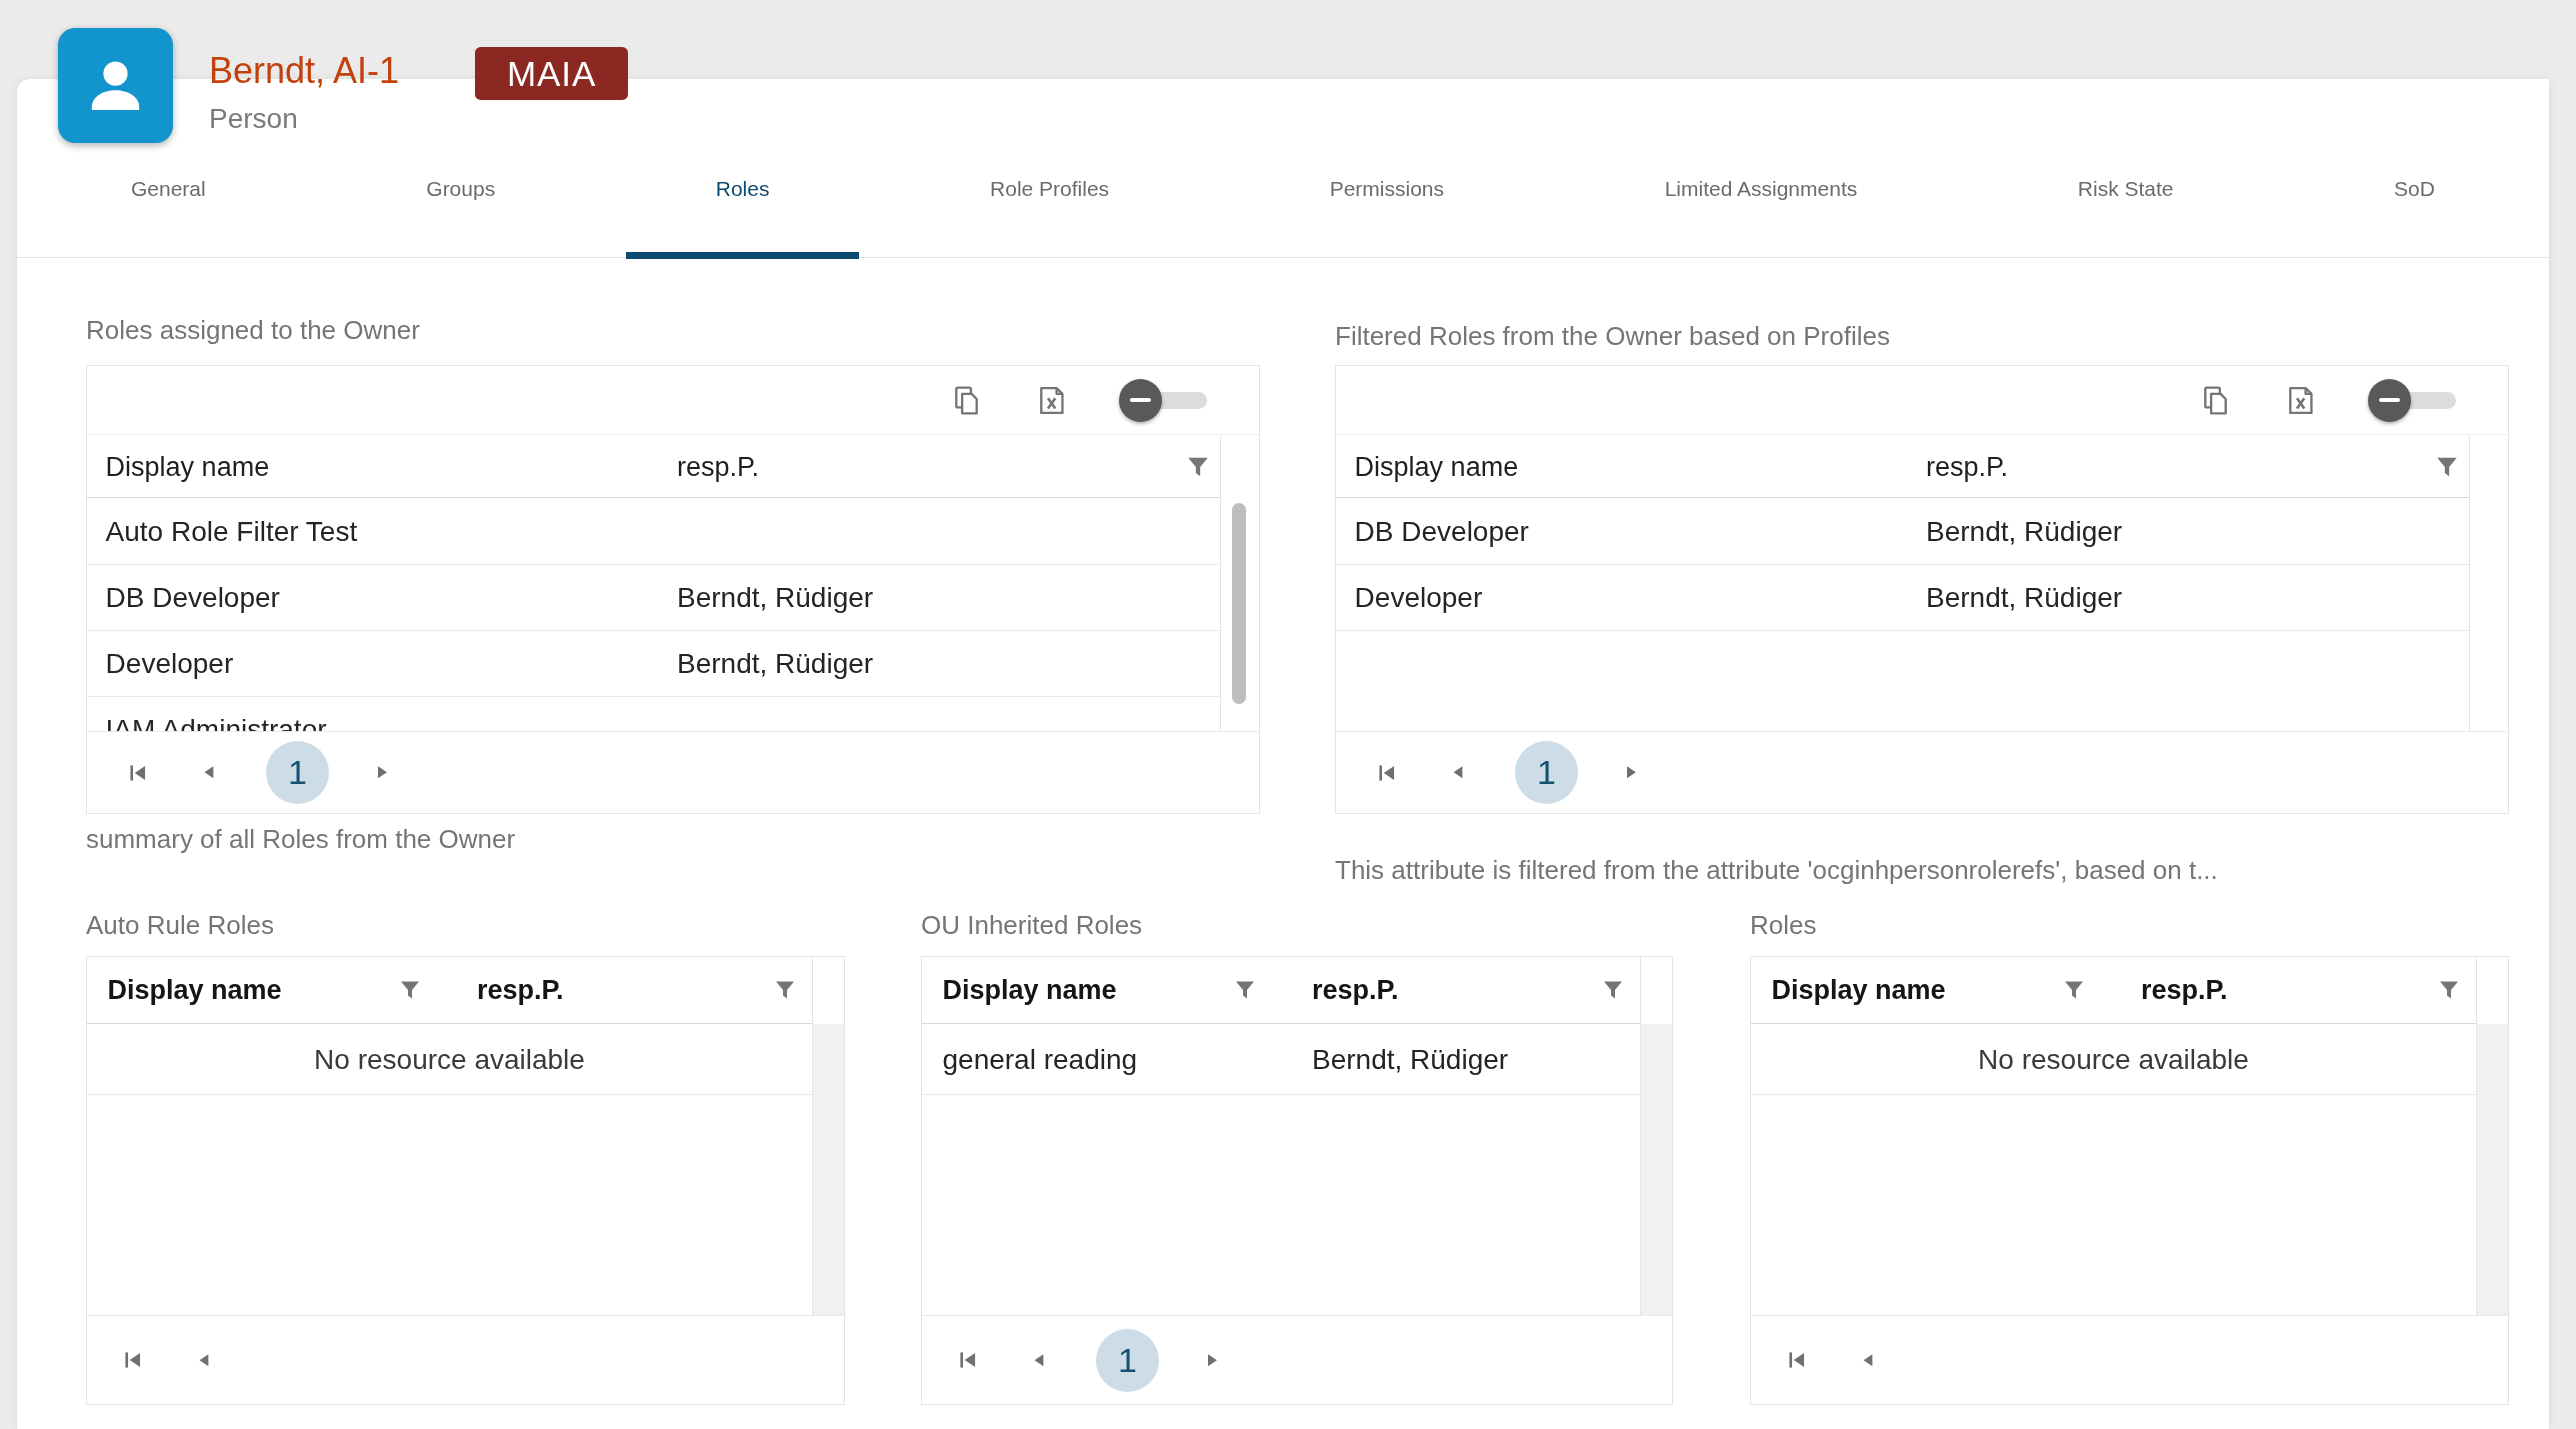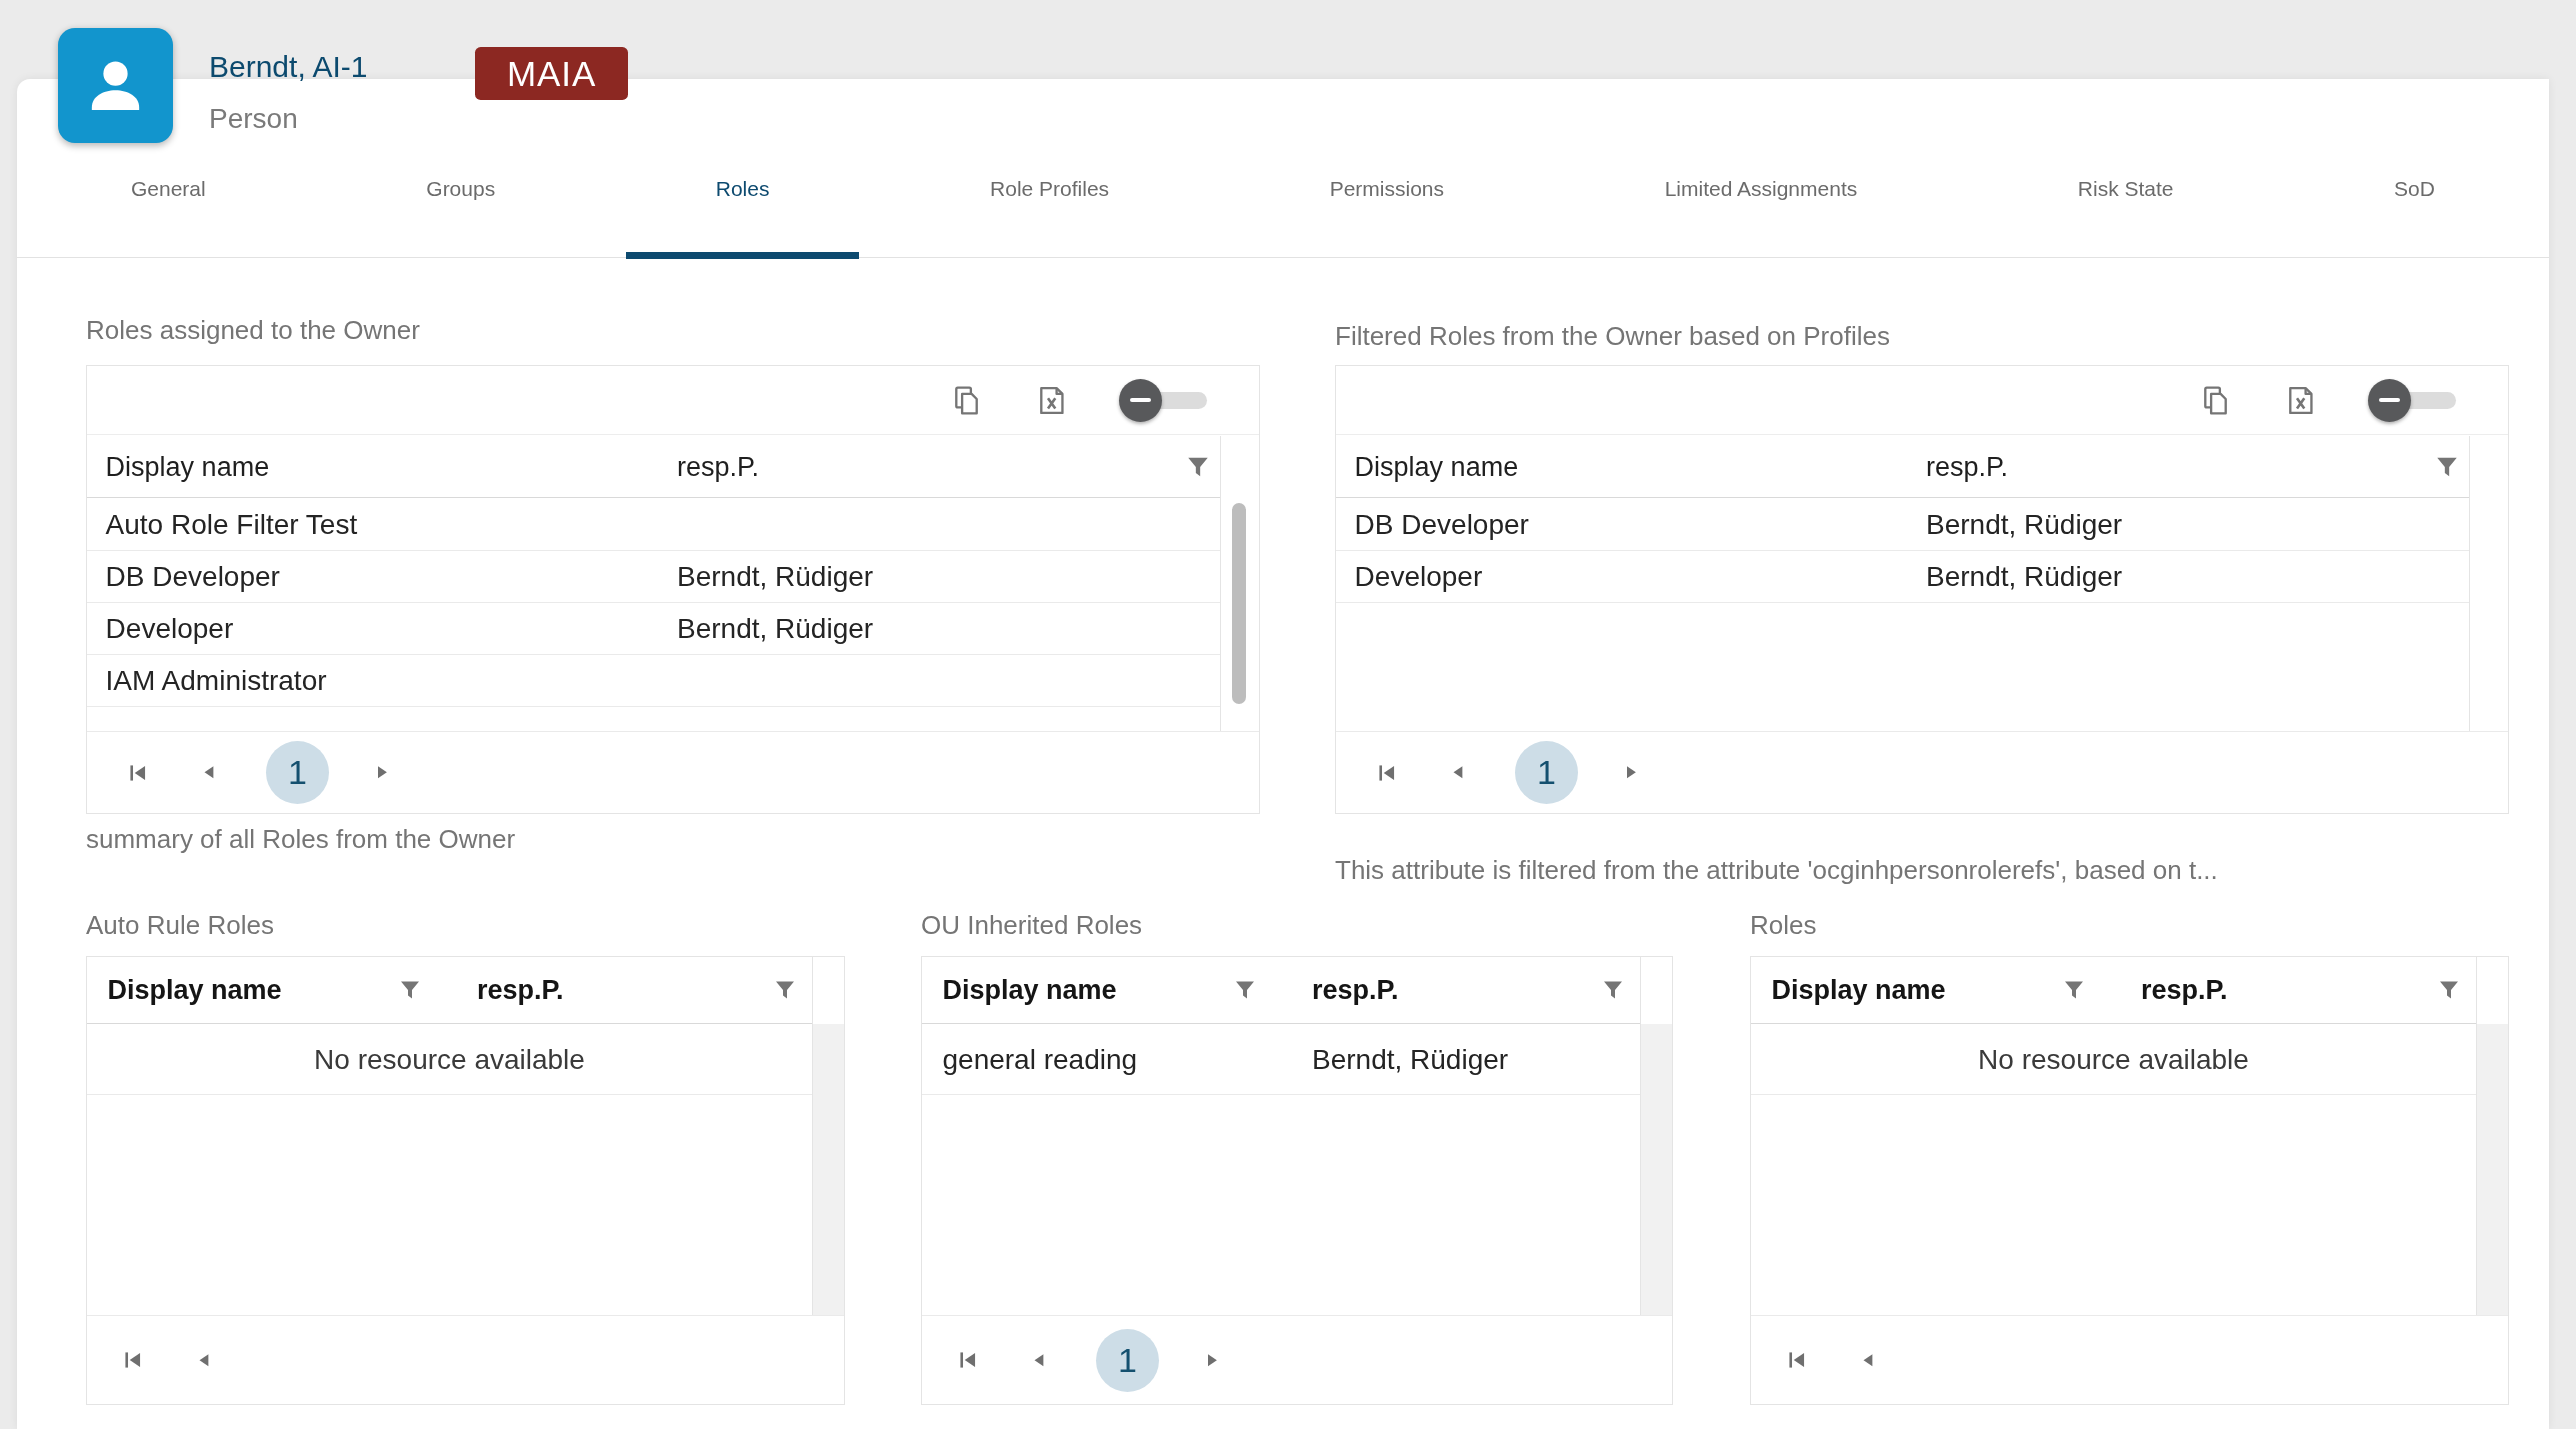--- a/index.html
+++ b/index.html
@@ -6,21 +6,21 @@
   html,body { width:2576px; height:1430px; }
   body { background:#ebebeb; overflow:hidden; }
   #screen { position:relative; width:2576px; height:1430px; }
 
   .card { position:absolute; left:17px; top:79px; width:2532px; height:1350px;
           background:#ffffff; border-top-left-radius:13px; box-shadow:0 0 9.3px rgba(0,0,0,0.07); }
 
   
   .avatar { position:absolute; left:58px; top:28px; width:115px; height:115px; background:#1295cd;
             border-radius:17px; box-shadow:0 2.8px 7.5px rgba(0,0,0,0.28); display:flex; align-items:center; justify-content:center; }
-  .person-name { position:absolute; left:209px; top:50px; font-size:30px; font-weight:500; color:#0c4a6e; }
+  .person-name { position:absolute; left:209px; top:50px; font-size:36px; font-weight:500; color:#c2410c; }
   .person-type { position:absolute; left:209px; top:103px; font-size:28px; color:#7a7a7a; }
   .badge { position:absolute; left:475px; top:47px; height:53px; line-height:53px; padding:0 32px;
            background:#8c2822; color:#ffffff; font-size:35px; font-weight:500; letter-spacing:0.9px; border-radius:5.6px; }
 
   
   .tabs { position:absolute; left:17px; top:177px; width:2532px; height:81px; border-bottom:1.9px solid #e2e2e2;
           display:flex; justify-content:space-between; padding:0 71px; }
   .tab { position:relative; display:flex; align-items:flex-start; padding:0 43px; font-size:21px; font-weight:500;
          color:#6b6b6b; cursor:pointer; white-space:nowrap; }
   .tab.active { color:#0d4a6f; }
@@ -32,21 +32,21 @@
   .panel { position:absolute; background:#fff; border:1.9px solid #e4e4e4; }
 
   
   .ttoolbar { position:absolute; top:0; left:0; right:0; height:69px; border-bottom:0.9px solid #ededed;
               display:flex; align-items:center; justify-content:flex-end; gap:50px; padding-right:52px; }
   .thead { position:absolute; top:70px; left:0; right:39px; height:62px; border-bottom:1.9px solid #d9d9d9; }
   .thead .hc { position:absolute; top:50%; transform:translateY(-50%); font-size:27px; color:#1f1f1f; cursor:pointer; }
   .c1pos { left:18.6px; } .c2pos { left:590px; }
   .thead .funnel { position:absolute; right:9.3px; top:50%; transform:translateY(-50%); cursor:pointer; }
   .tbody { position:absolute; top:133px; left:0; right:39px; bottom:82px; overflow:hidden; }
-  .trow { position:relative; height:52px; border-bottom:0.9px solid #eaeaea; cursor:pointer; }
+  .trow { position:relative; height:66px; border-bottom:0.9px solid #eaeaea; cursor:pointer; }
   .trow .rc { position:absolute; top:50%; transform:translateY(-50%); font-size:28px; color:#242424; white-space:nowrap; }
   .tgutter { position:absolute; top:70px; right:0; width:39px; bottom:82px; border-left:1.9px solid #e4e4e4; background:#fff; }
   .tthumb { position:absolute; left:11.2px; top:67px; width:14px; height:201px; background:#bdbdbd; border-radius:7.5px; cursor:pointer; }
 
   .pager { position:absolute; left:0; right:0; bottom:0; height:82px; border-top:0.9px solid #eaeaea;
            display:flex; align-items:center; padding-left:37px; }
   .pbtn { width:28px; height:28px; margin-right:43px; display:flex; align-items:center; justify-content:center; cursor:pointer; }
   .pnum { width:63px; height:63px; border-radius:50%; background:#cddde7; color:#14506f; font-size:34px; font-weight:500;
           display:flex; align-items:center; justify-content:center; margin-right:39px; cursor:pointer; }
 

